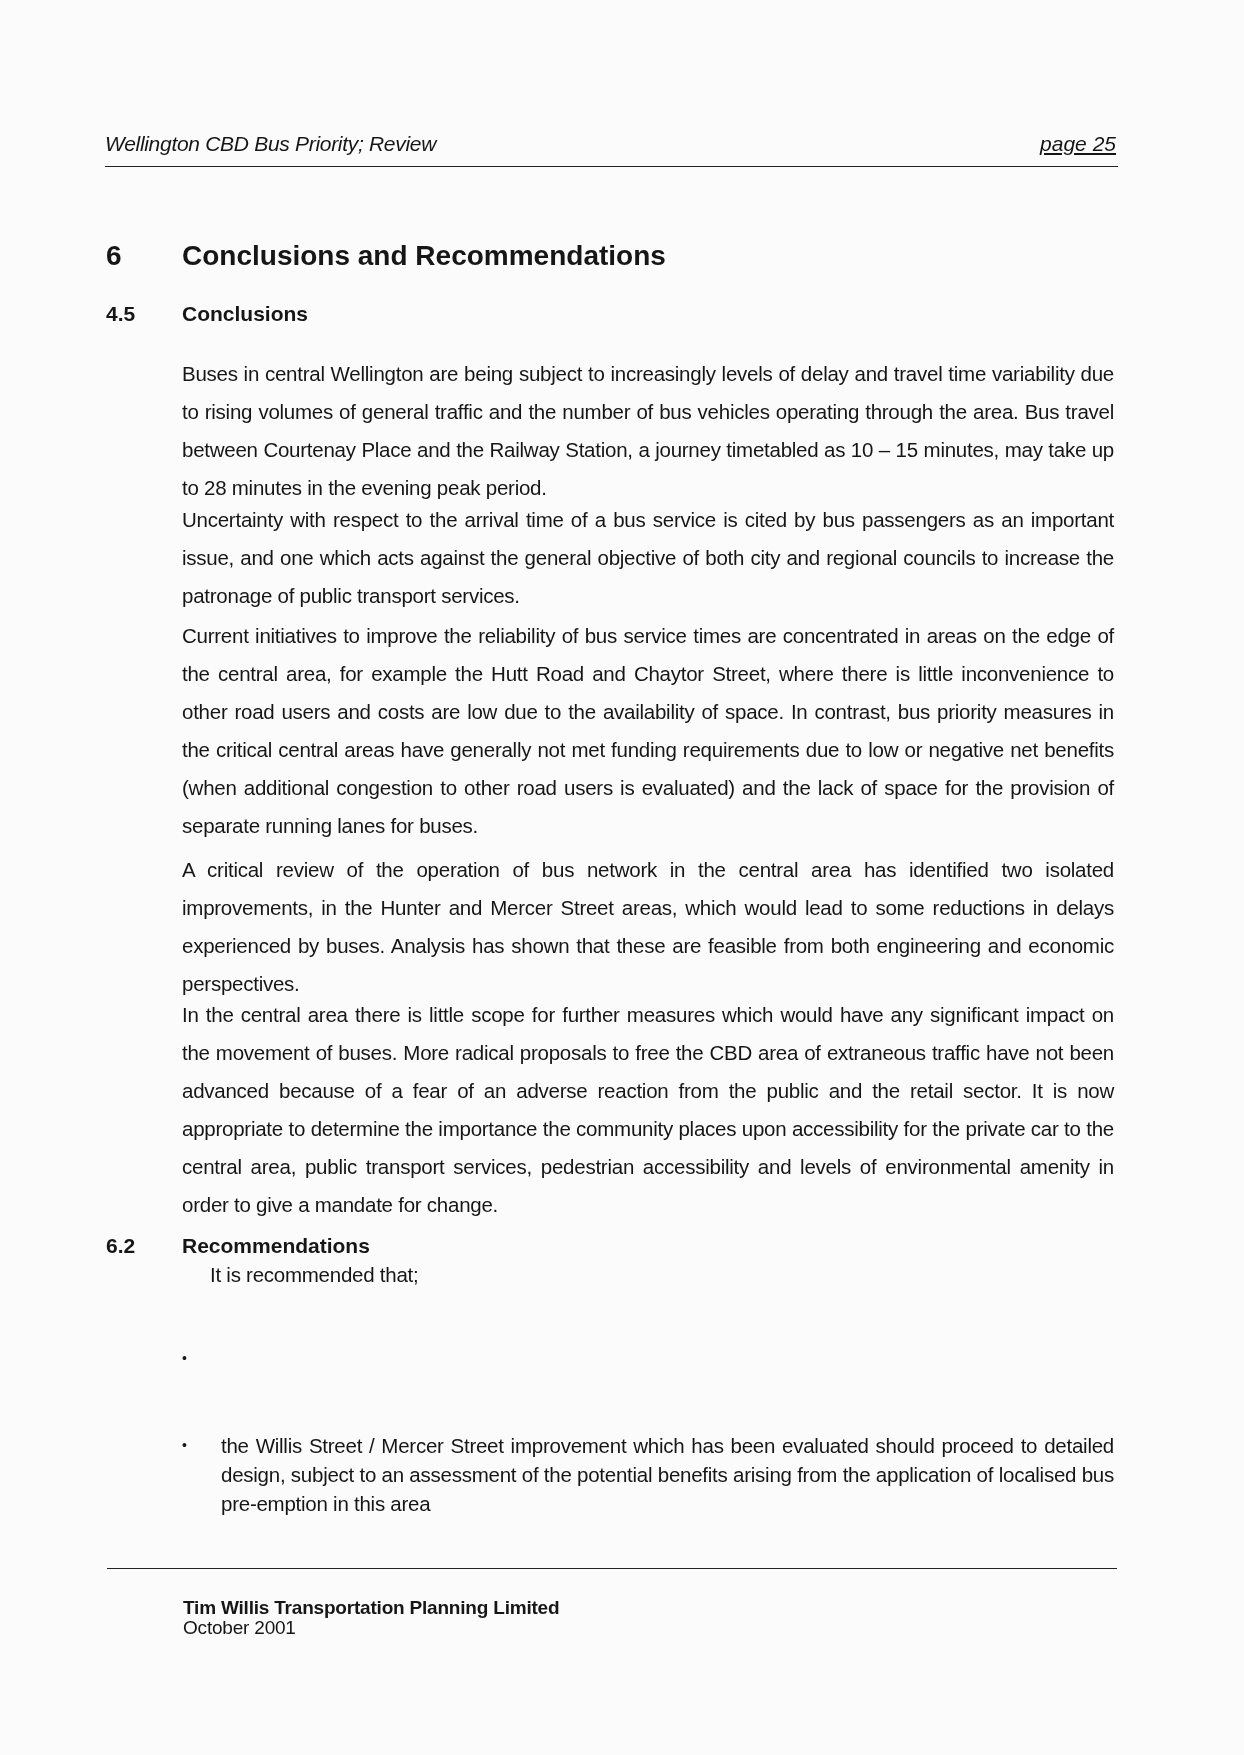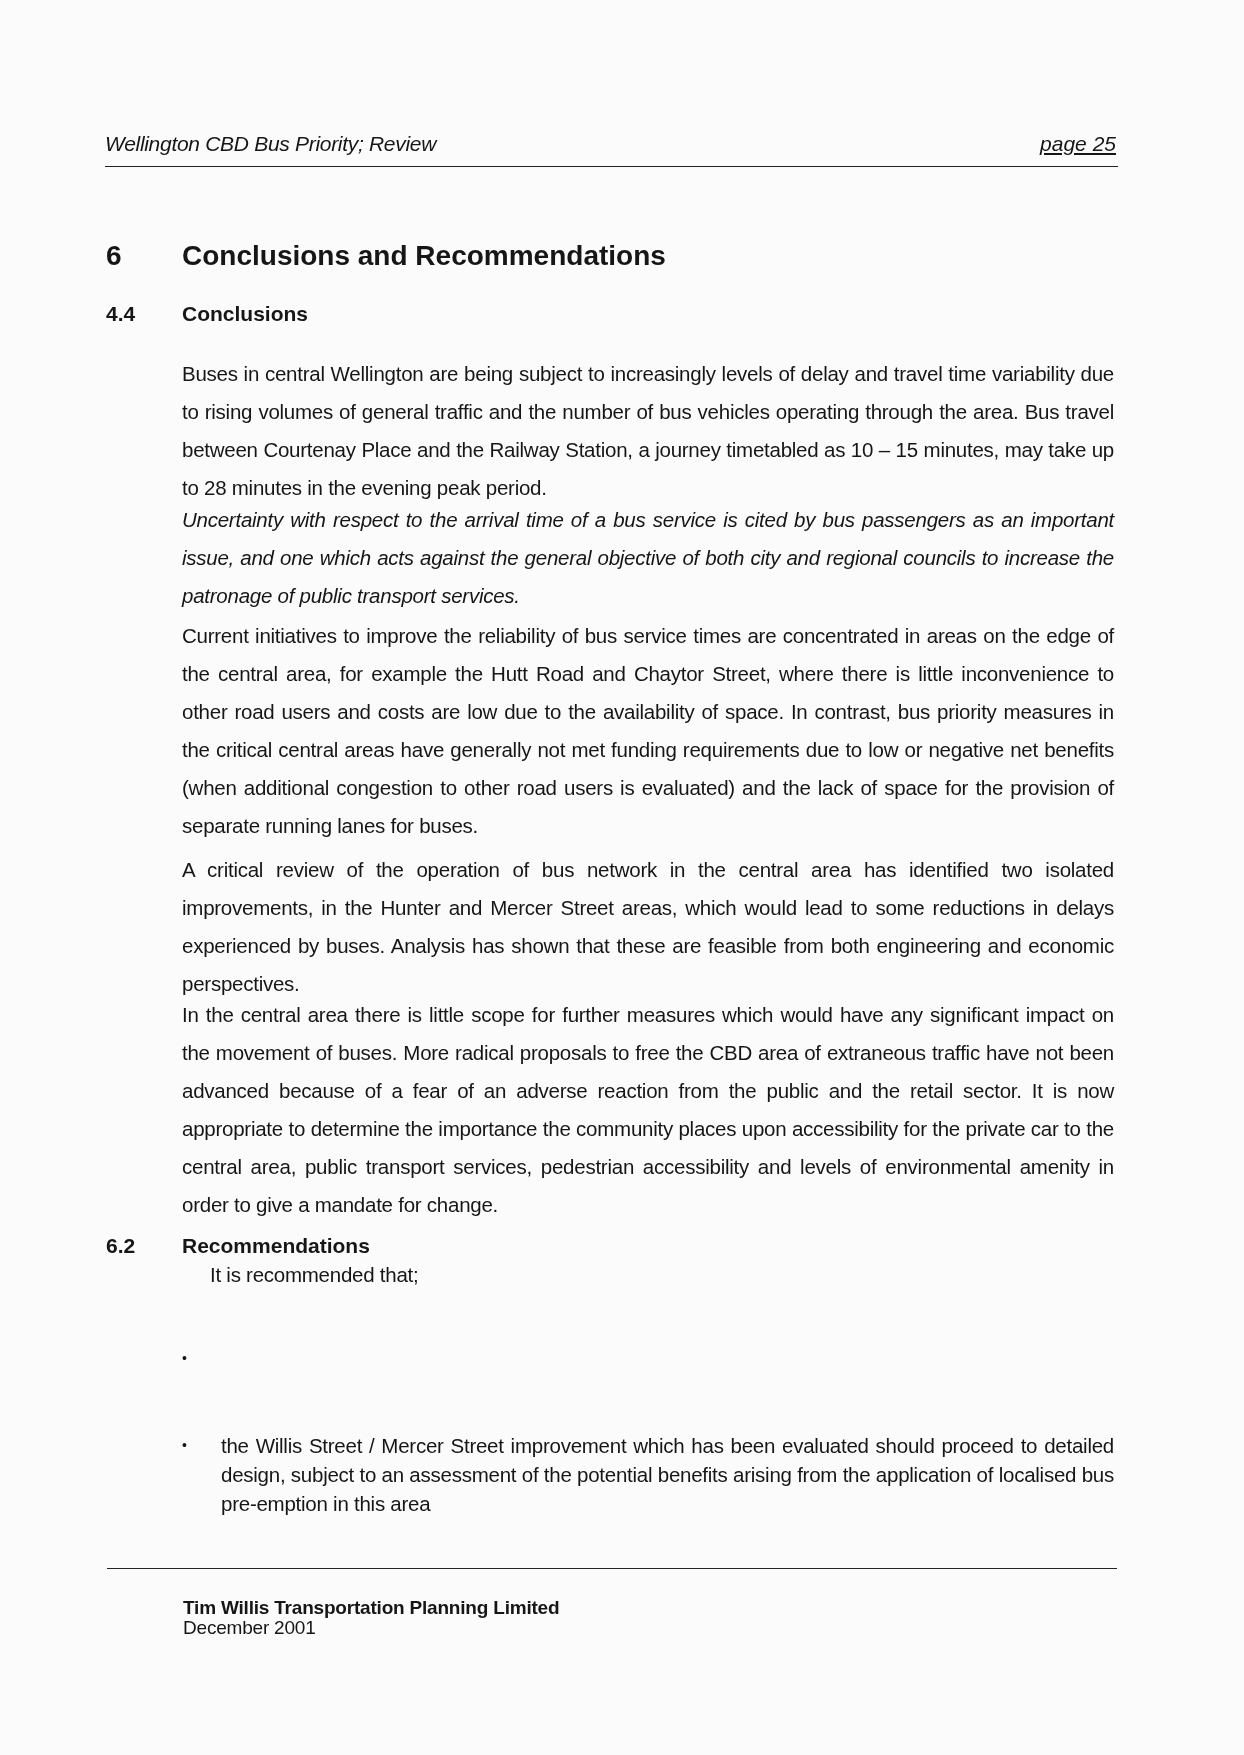--- a/index.html
+++ b/index.html
@@ -127,27 +127,27 @@
 <div class="page-header">
   <span class="header-title">Wellington CBD Bus Priority; Review</span>
   <span class="header-page">page 25</span>
 </div>
 
 <div class="chapter-heading">
   <span class="num">6</span><span>Conclusions and Recommendations</span>
 </div>
 
 <div class="section-heading" style="top:302px;">
-  <span class="num">4.4</span><span>Conclusions</span>
+  <span class="num">4.5</span><span>Conclusions</span>
 </div>
 
 <div class="body-block" style="top:355px;">
   <p>Buses in central Wellington are being subject to increasingly levels of delay and travel time variability due to rising volumes of general traffic and the number of bus vehicles operating through the area. Bus travel between Courtenay Place and the Railway Station, a journey timetabled as 10 – 15 minutes, may take up to 28 minutes in the evening peak period.</p>
 </div>
-<div class="body-block" style="top:501px;font-style:italic;">
+<div class="body-block" style="top:501px;">
   <p>Uncertainty with respect to the arrival time of a bus service is cited by bus passengers as an important issue, and one which acts against the general objective of both city and regional councils to increase the patronage of public transport services.</p>
 </div>
 <div class="body-block" style="top:617px;">
   <p>Current initiatives to improve the reliability of bus service times are concentrated in areas on the edge of the central area, for example the Hutt Road and Chaytor Street, where there is little inconvenience to other road users and costs are low due to the availability of space. In contrast, bus priority measures in the critical central areas have generally not met funding requirements due to low or negative net benefits (when additional congestion to other road users is evaluated) and the lack of space for the provision of separate running lanes for buses.</p>
 </div>
 <div class="body-block" style="top:851px;">
   <p>A critical review of the operation of bus network in the central area has identified two isolated improvements, in the Hunter and Mercer Street areas, which would lead to some reductions in delays experienced by buses. Analysis has shown that these are feasible from both engineering and economic perspectives.</p>
 </div>
 <div class="body-block" style="top:996px;">
   <p>In the central area there is little scope for further measures which would have any significant impact on the movement of buses. More radical proposals to free the CBD area of extraneous traffic have not been advanced because of a fear of an adverse reaction from the public and the retail sector. It is now appropriate to determine the importance the community places upon accessibility for the private car to the central area, public transport services, pedestrian accessibility and levels of environmental amenity in order to give a mandate for change.</p>
@@ -168,13 +168,13 @@
 </ul>
 <ul class="bullet-list" style="top:1431px;">
   <li>
     <span class="bullet">•</span>
     <span>the Willis Street / Mercer Street improvement which has been evaluated should proceed to detailed design, subject to an assessment of the potential benefits arising from the application of localised bus pre-emption in this area</span>
   </li>
 </ul>
 
 <div class="footer-rule"></div>
 <div class="footer-company">Tim Willis Transportation Planning Limited</div>
-<div class="footer-date">December 2001</div>
+<div class="footer-date">October 2001</div>
 
 </body></html>

